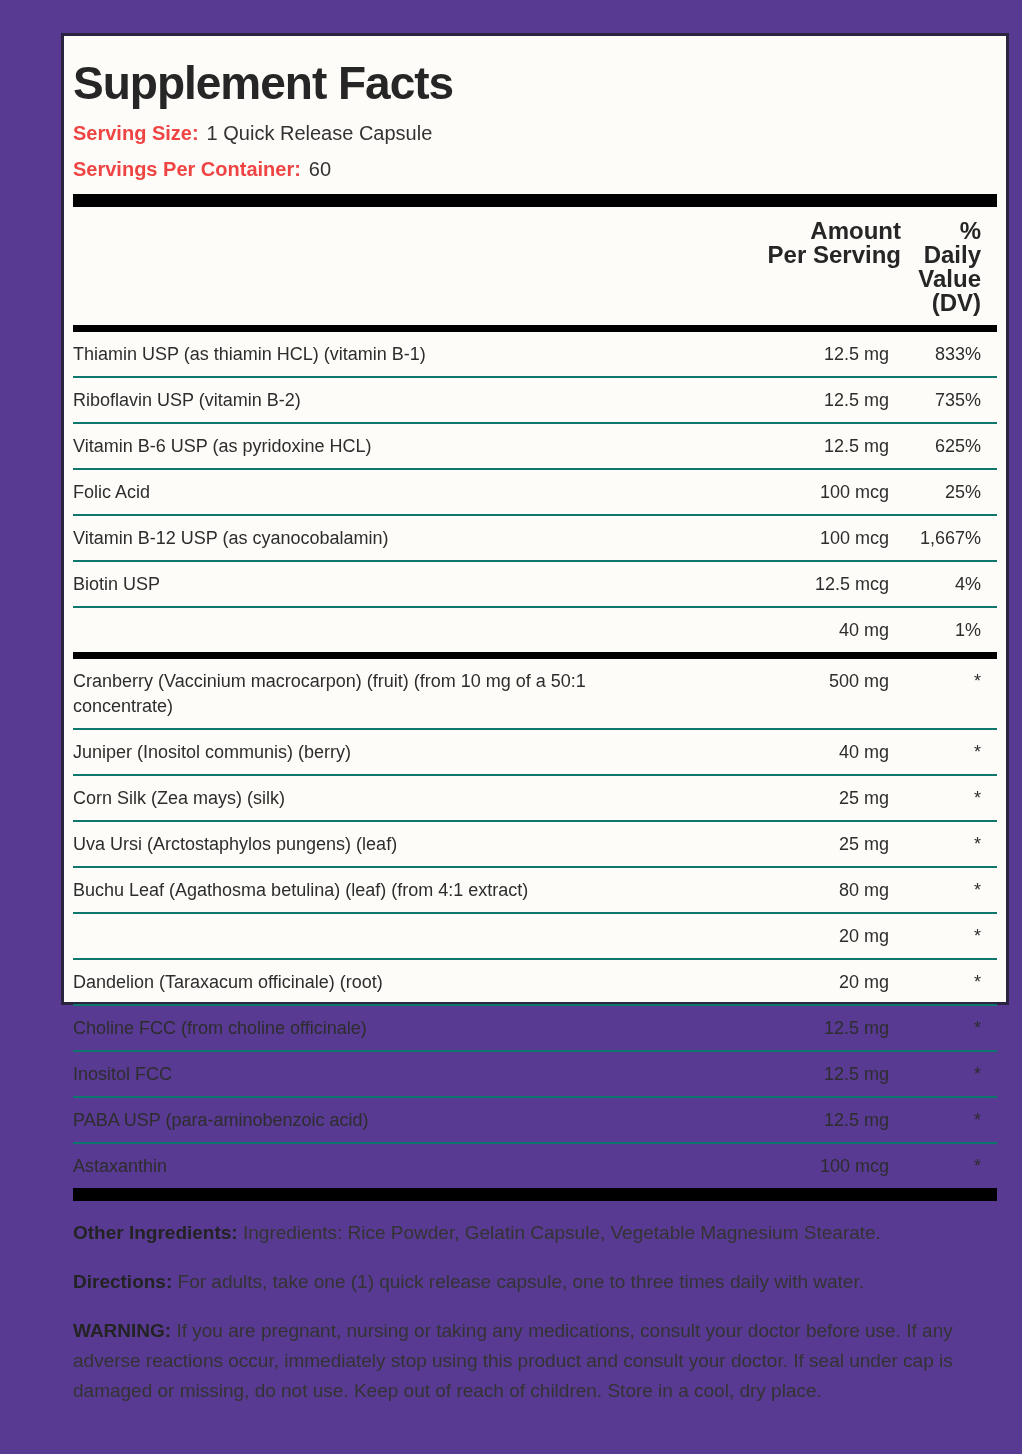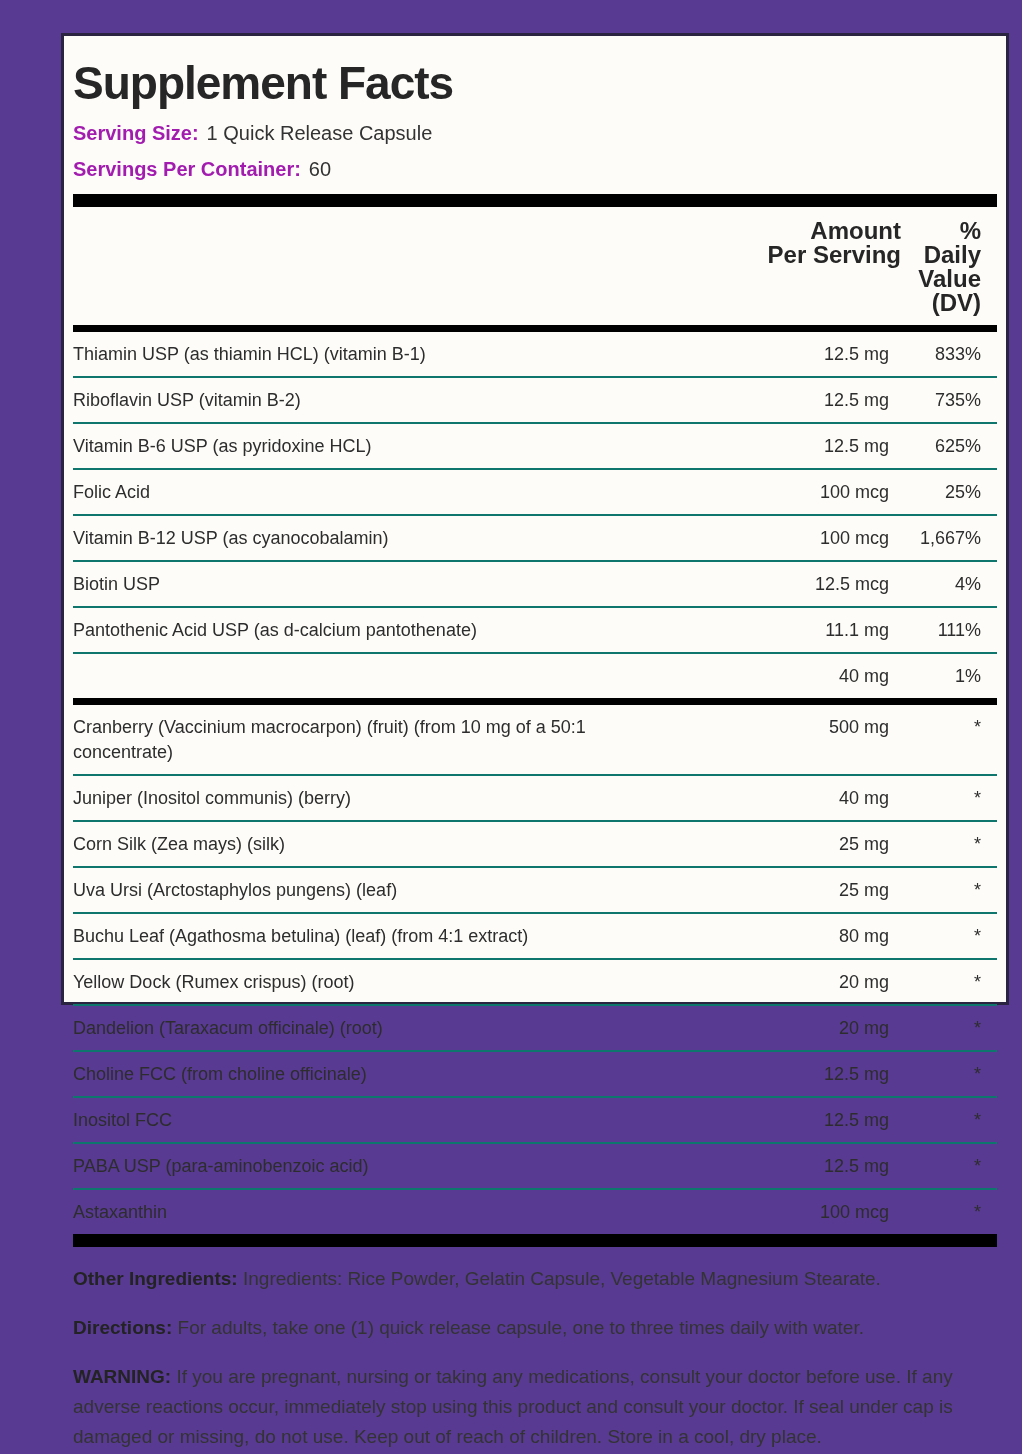--- a/index.html
+++ b/index.html
@@ -22,21 +22,21 @@
   }
 
   .sf-title {
     margin-top: 12px;
     font-size: 46px;
     font-weight: bold;
     letter-spacing: -1px;
     color: #262626;
   }
   .serving-line { margin-top: 12px; font-size: 20px; color: #333; }
-  .serving-line b { color: #a21caf; }
+  .serving-line b { color: #ef4444; }
   .serving-line .val { margin-left: 8px; }
   .serving-line + .serving-line { margin-top: 13px; }
 
   .bar { background: #000; width: 100%; }
   .bar-top        { height: 13px; margin-top: 13px; }
   .bar-header     { height: 7px; }
   .bar-section    { height: 7px; }
   .bar-bottom     { height: 13px; }
 
   .thead {
@@ -134,25 +134,20 @@
         <div class="cname">Vitamin B-12 USP (as cyanocobalamin)</div>
         <div class="camt">100 mcg</div>
         <div class="cdv">1,667%</div>
       </div>
       <div class="row">
         <div class="cname">Biotin USP</div>
         <div class="camt">12.5 mcg</div>
         <div class="cdv">4%</div>
       </div>
       <div class="row">
-        <div class="cname">Pantothenic Acid USP (as d-calcium pantothenate)</div>
-        <div class="camt">11.1 mg</div>
-        <div class="cdv">111%</div>
-      </div>
-      <div class="row">
         <div class="camt">40 mg</div>
         <div class="cdv">1%</div>
       </div>
     </div>
 
   <div class="bar bar-section"></div>
 
   <div>
       <div class="row">
         <div class="cname">Cranberry (Vaccinium macrocarpon) (fruit) (from 10 mg of a 50:1 concentrate)</div>
@@ -173,21 +168,20 @@
         <div class="cname">Uva Ursi (Arctostaphylos pungens) (leaf)</div>
         <div class="camt">25 mg</div>
         <div class="cdv">*</div>
       </div>
       <div class="row">
         <div class="cname">Buchu Leaf (Agathosma betulina) (leaf) (from 4:1 extract)</div>
         <div class="camt">80 mg</div>
         <div class="cdv">*</div>
       </div>
       <div class="row">
-        <div class="cname">Yellow Dock (Rumex crispus) (root)</div>
         <div class="camt">20 mg</div>
         <div class="cdv">*</div>
       </div>
       <div class="row">
         <div class="cname">Dandelion (Taraxacum officinale) (root)</div>
         <div class="camt">20 mg</div>
         <div class="cdv">*</div>
       </div>
       <div class="row">
         <div class="cname">Choline FCC (from choline officinale)</div>

